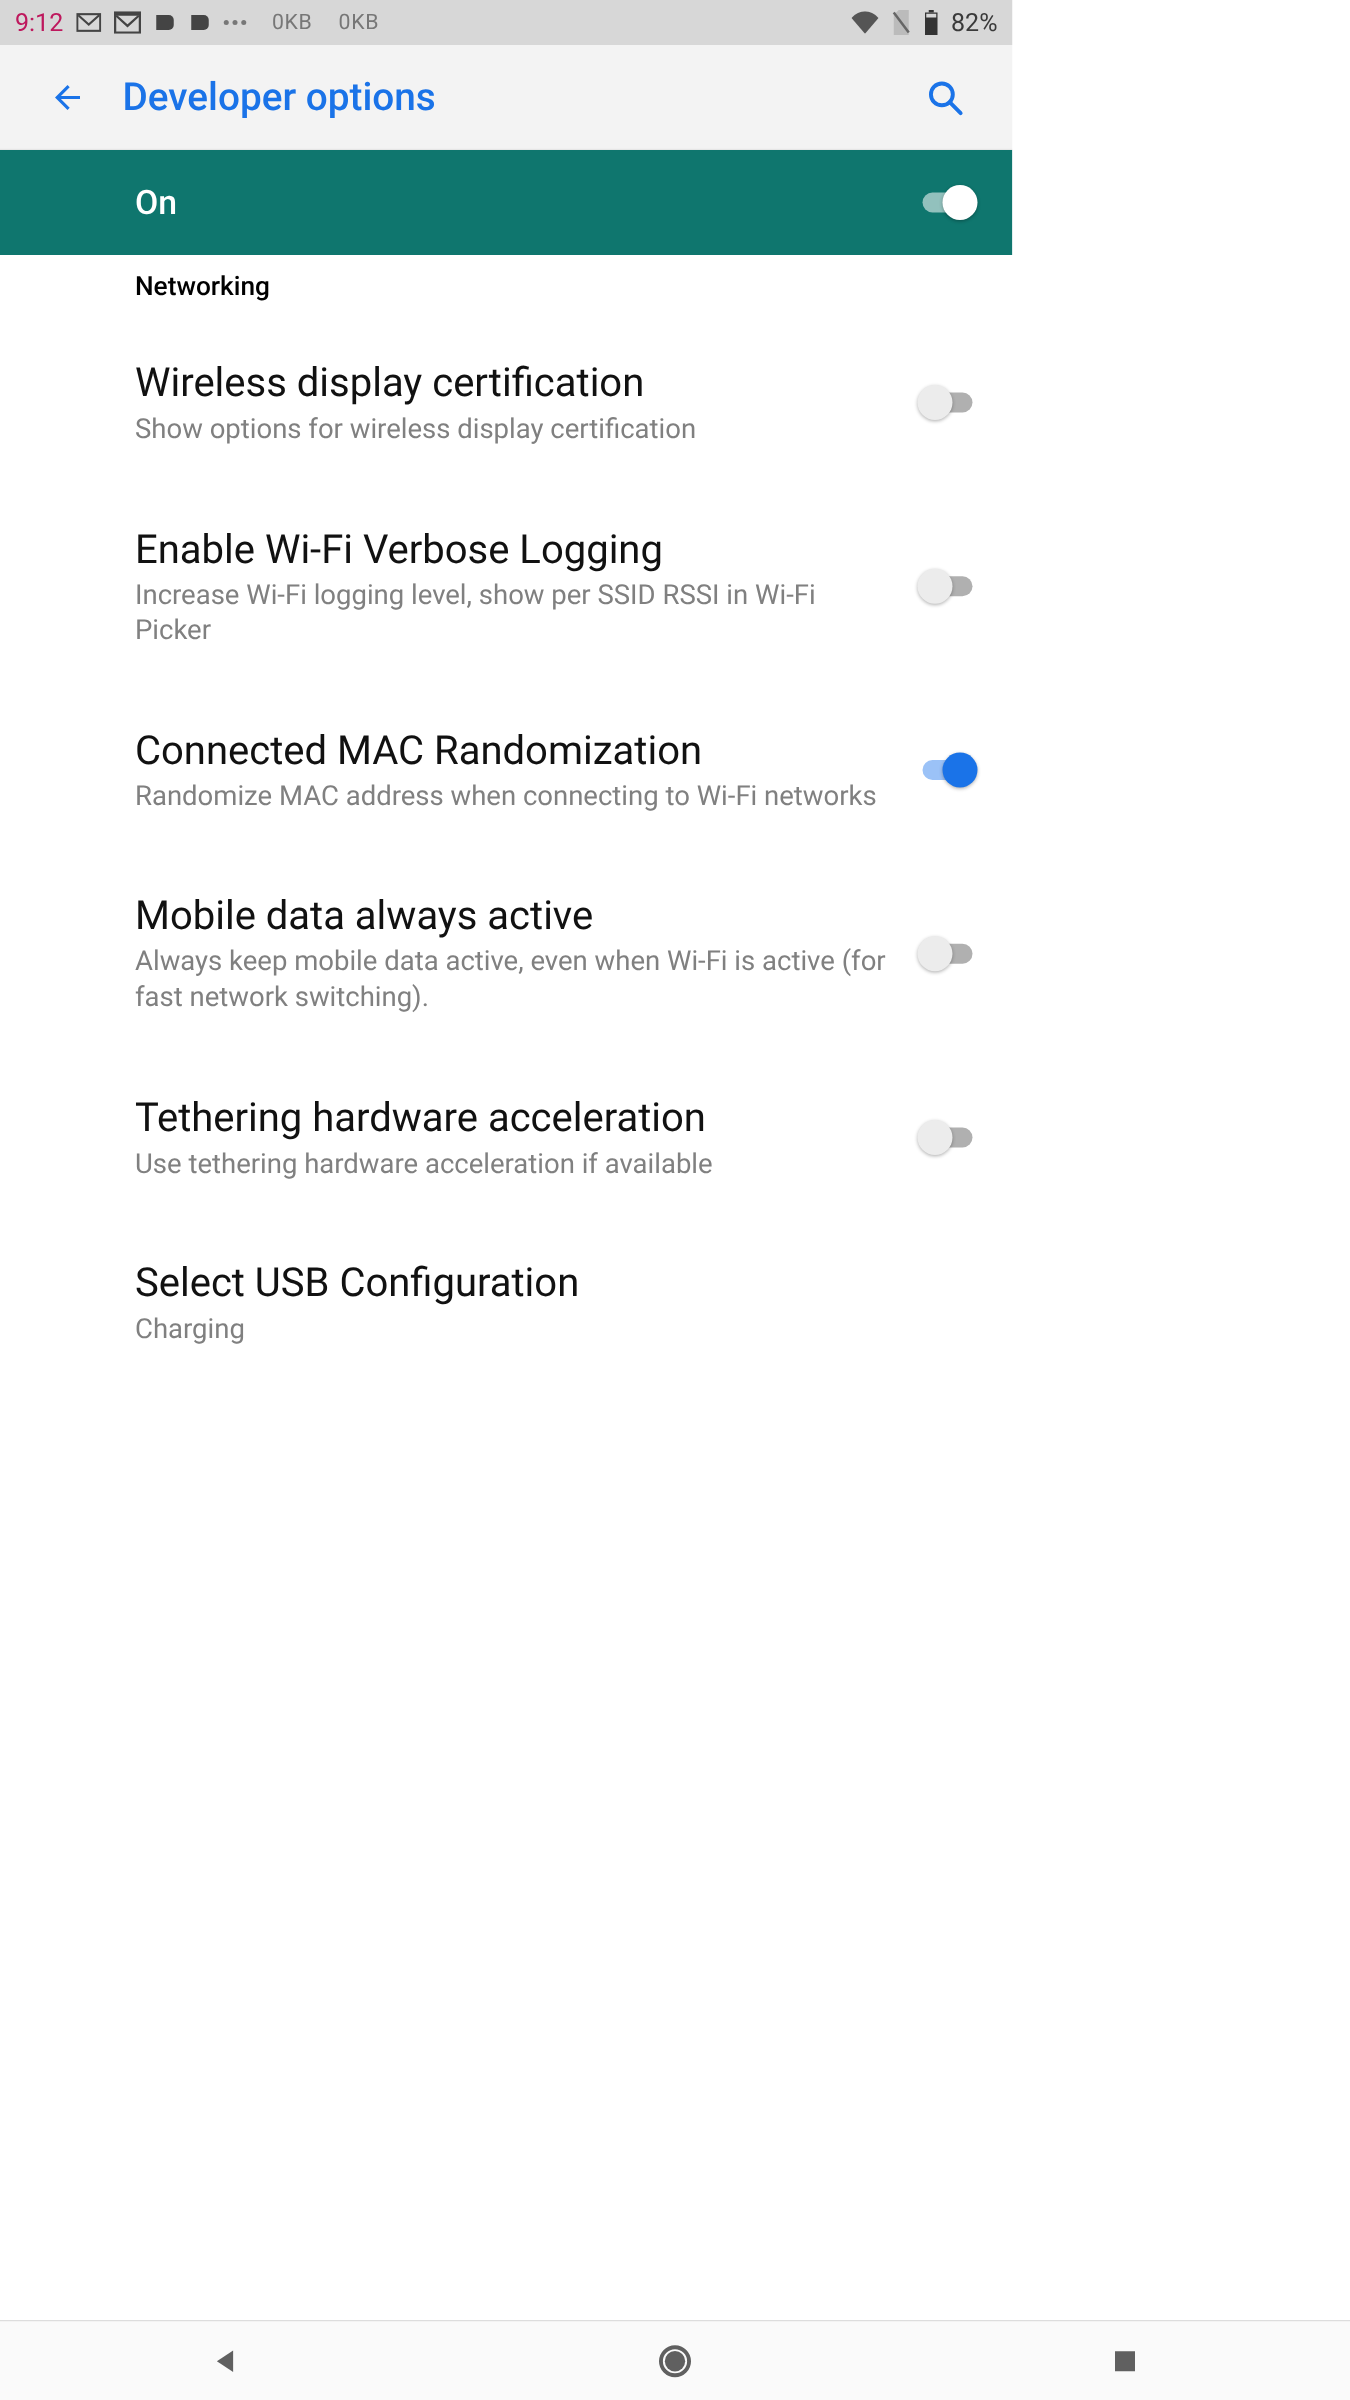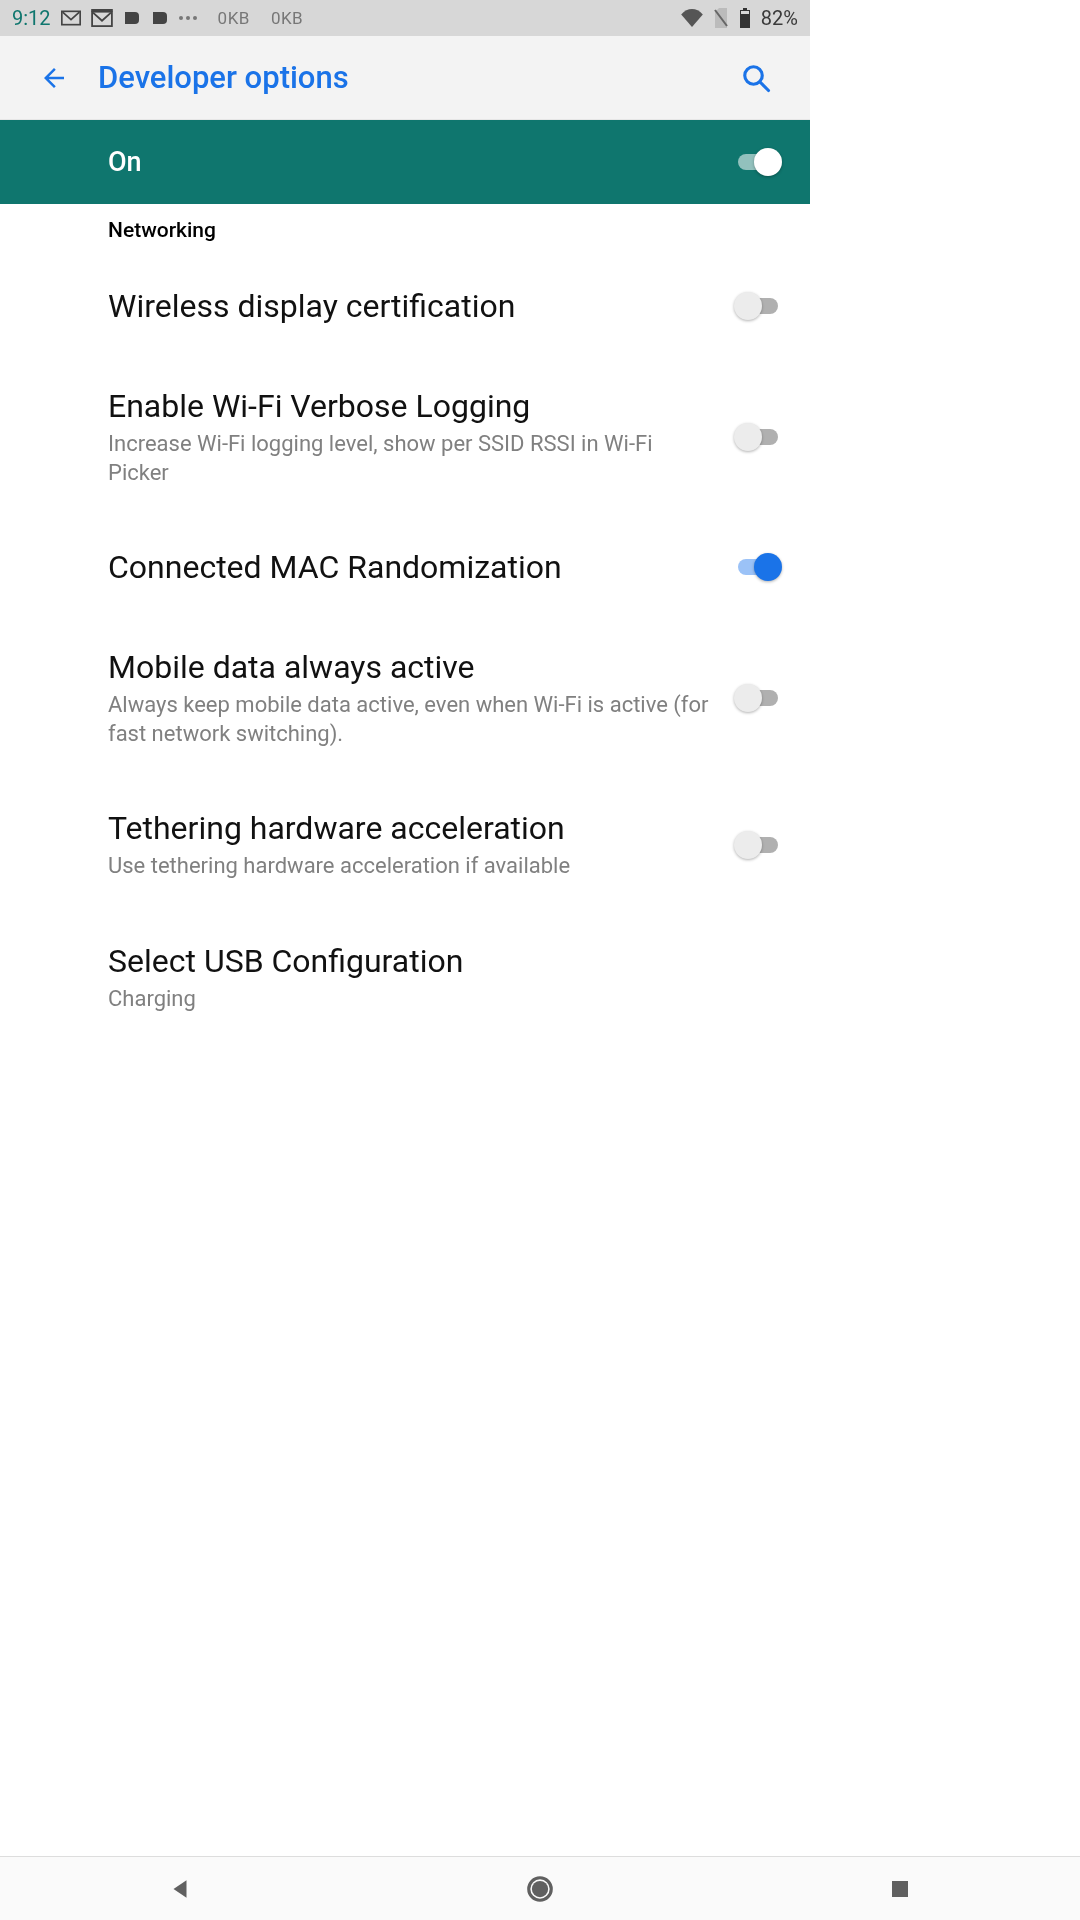--- a/index.html
+++ b/index.html
@@ -1,19 +1,19 @@
 <!DOCTYPE html>
 <html><head>
 <meta charset="utf-8">
 <style>
   * { box-sizing: border-box; margin: 0; padding: 0; }
   html, body { width: 810px; height: 1440px; font-family: Roboto, "Helvetica Neue", Arial, sans-serif; background: #fff; color: #000; overflow: hidden; }
   .status-bar { height: 36px; background: #d7d7d7; display: flex; align-items: center; justify-content: space-between; padding: 0 12px; font-size: 18px; color: #444; }
   .status-left, .status-right { display: flex; align-items: center; gap: 10px; }
-  .status-left .time { font-weight: 400; font-size: 20px; color: #0f766e; }
+  .status-left .time { font-weight: 400; font-size: 20px; color: #be185d; }
   .stat-icon svg { display: block; }
   .small-text { font-size: 17px; color: #777; letter-spacing: 0.5px; padding-left: 11px; }
   .app-bar { height: 84px; background: #f3f3f3; border-bottom: 1px solid #e6e6e6; display: flex; align-items: center; padding: 0 30px; }
   .back-btn { width: 48px; height: 48px; display: flex; align-items: center; justify-content: center; margin-right: 20px; cursor: pointer; }
   .app-title { font-size: 31px; font-weight: 500; color: #1a73e8; flex: 1; }
   .search-btn { width: 48px; height: 48px; display: flex; align-items: center; justify-content: center; cursor: pointer; }
   .master-row { height: 84px; background: #0f766e; display: flex; align-items: center; padding: 0 28px 0 108px; }
   .master-label { font-size: 27px; color: #fff; font-weight: 500; flex: 1; }
   .section-header { padding: 14px 28px 14px 108px; font-size: 21px; color: #000000; font-weight: 500; }
   .settings-list { }
@@ -119,20 +119,21 @@
     </div>
   </div>
 
   <div class="section-header">Networking</div>
 
   <div class="settings-list">
 
     <div class="setting-row">
       <div class="setting-texts">
         <div class="setting-title">Wireless display certification</div>
+        <div class="setting-sub">Show options for wireless display certification</div>
       </div>
       <div class="toggle">
           <div class="track"></div>
           <div class="thumb"></div>
         </div>
     </div>
 
     <div class="setting-row">
       <div class="setting-texts">
         <div class="setting-title">Enable Wi-Fi Verbose Logging</div>
@@ -140,20 +141,21 @@
       </div>
       <div class="toggle">
           <div class="track"></div>
           <div class="thumb"></div>
         </div>
     </div>
 
     <div class="setting-row">
       <div class="setting-texts">
         <div class="setting-title">Connected MAC Randomization</div>
+        <div class="setting-sub">Randomize MAC address when connecting to Wi-Fi networks</div>
       </div>
       <div class="toggle on">
           <div class="track"></div>
           <div class="thumb"></div>
         </div>
     </div>
 
     <div class="setting-row">
       <div class="setting-texts">
         <div class="setting-title">Mobile data always active</div>

